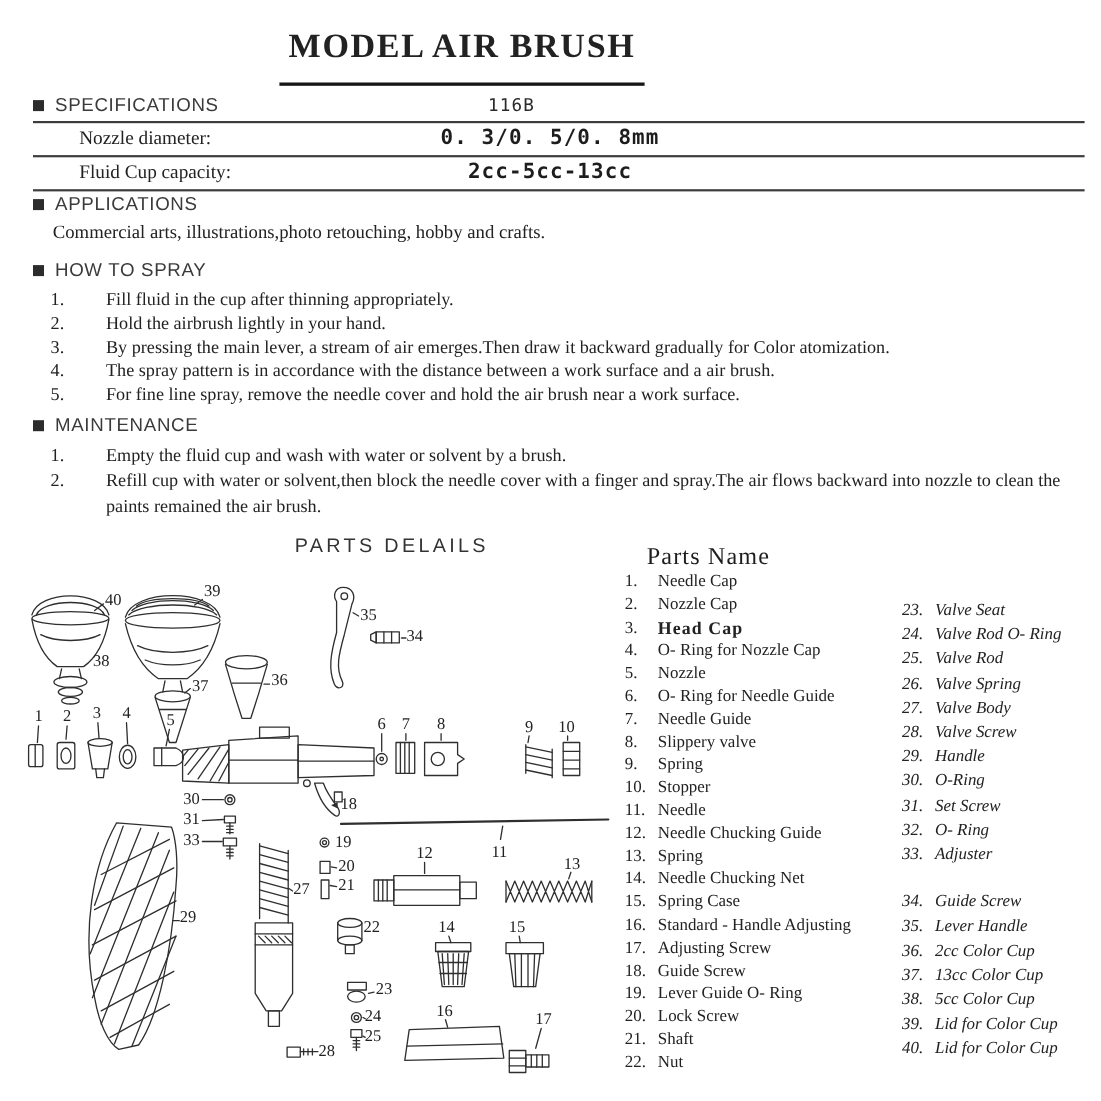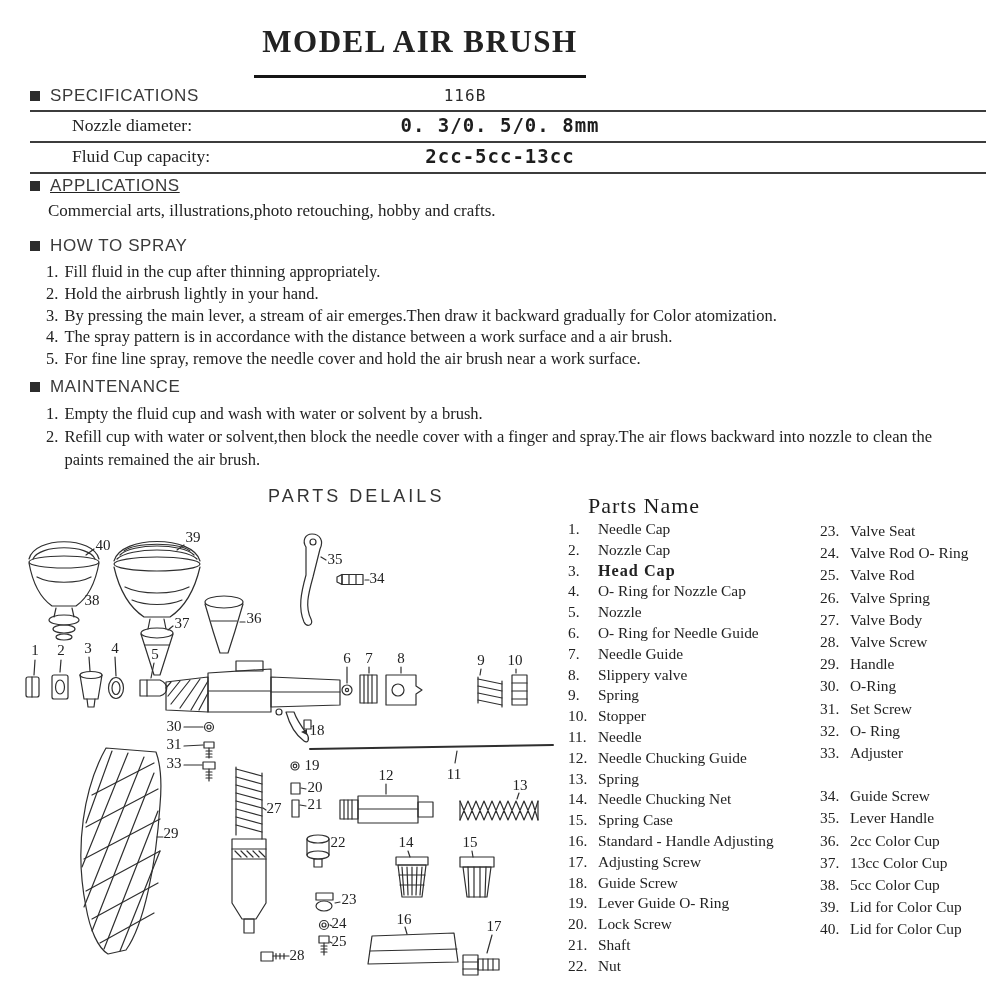--- a/index.html
+++ b/index.html
@@ -13,37 +13,37 @@
   .spec-header{position:relative;height:23px;display:flex;align-items:center;}
   .sq{display:inline-block;width:10px;height:10px;background:#2c2c2c;margin-right:10px;flex:none;}
   .h-sans{font-family:"Liberation Sans",sans-serif;font-size:17px;color:#3a3a3a;letter-spacing:0.6px;}
   .spec-model{position:absolute;left:390px;width:90px;text-align:center;font-family:"DejaVu Sans Mono",monospace;font-size:16px;letter-spacing:1px;color:#2a2a2a;}
   .rule{border-bottom:2px solid #3c3c3c;margin-top:3px;}
   .spec-row{position:relative;height:26px;display:flex;align-items:center;}
   .spec-label{margin-left:42px;font-size:17.5px;}
   .spec-value{position:absolute;left:270px;width:400px;text-align:center;font-family:"DejaVu Sans Mono",monospace;font-size:19px;font-weight:bold;letter-spacing:1px;color:#1d1d1d;}
   
   .sec-head{display:flex;align-items:center;}
-  .sec-apps{top:176px;left:30px;text-decoration:underline;}
+  .sec-apps{top:176px;left:30px;}
   .apps-text{top:201px;left:48px;font-size:17px;}
   .sec-spray{top:236px;left:30px;}
   .sec-maint{top:377px;left:30px;}
   .steps{width:950px;}
   .spray-steps{top:261px;left:30px;}
   .maint-steps{top:402px;left:30px;width:945px;}
   .step{display:flex;align-items:flex-start;line-height:21.8px;font-size:16.5px;}
   .maint-steps .step{line-height:23px;}
   .step .num{flex:none;margin-left:16px;margin-right:6px;}
-  .step .txt{flex:1;}
+  .step .txt{flex:1;margin-left:32px;}
   
   .parts-title{top:486px;left:268px;font-family:"Liberation Sans",sans-serif;font-size:18px;letter-spacing:3px;color:#333;}
   .partsname-title{top:493px;left:588px;font-size:22px;letter-spacing:1px;color:#1d1d1d;}
   .pcol{line-height:20.8px;font-size:15.4px;}
   .col1{top:519px;left:568px;width:252px;}
-  .col2{top:520px;left:820px;width:180px;}
+  .col2{top:544px;left:820px;width:180px;font-style:italic;}
   .col2 .part-item{line-height:22.2px;}
   .part-item{display:flex;}
   .pnum{flex:none;width:30px;}
   .pname{flex:1;}
   .part-item.bold .pname{font-weight:bold;font-size:16.2px;letter-spacing:1px;}
   .part-item.gap{margin-top:21px;justify-content:flex-end;}
   
   .diagram{top:505px;left:8px;width:560px;height:496px;}
   .dlabel{font-family:"Liberation Serif",serif;font-size:15px;fill:#222;text-anchor:middle;}
 </style>

